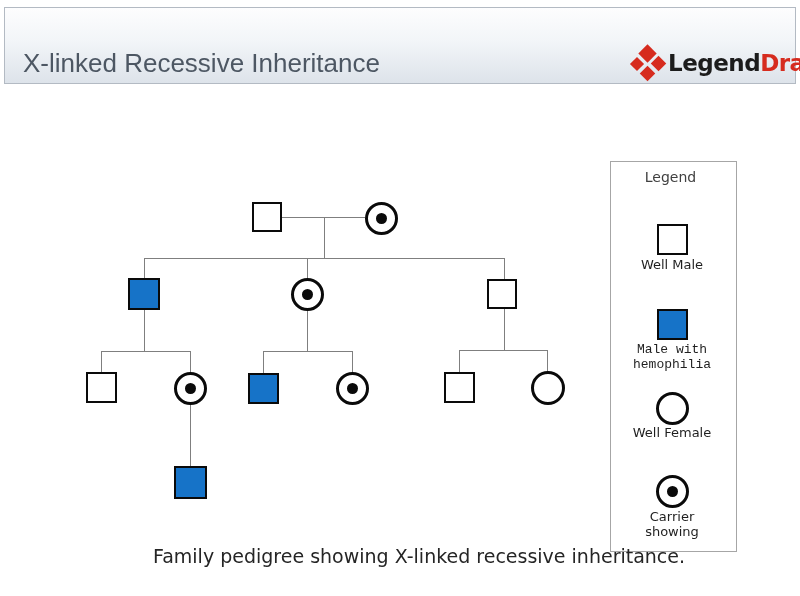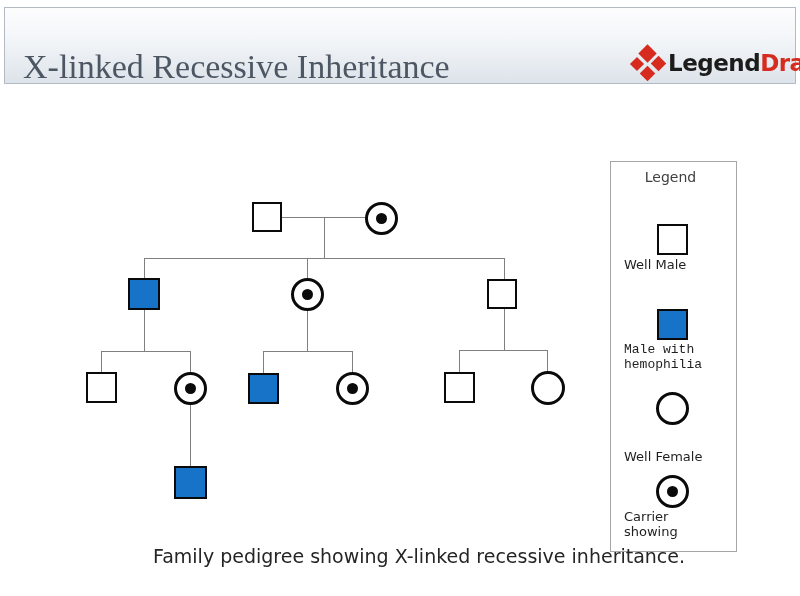--- a/index.html
+++ b/index.html
@@ -3,22 +3,22 @@
 <meta charset="utf-8">
 <style>
   html,body{margin:0;padding:0;background:#fff;}
   .page{position:relative;width:800px;height:596px;background:#ffffff;overflow:hidden;
         font-family:"DejaVu Sans","Liberation Sans",sans-serif;}
 
   
   .header{position:absolute;left:4px;top:7px;width:790px;height:75px;
           border:1px solid #b3bac3;
           background:linear-gradient(180deg,#fdfdfe 0%,#f2f5f8 45%,#dde3ea 100%);}
-  .title{position:absolute;left:18px;top:40px;font-family:Liberation Serif, serif;
-         font-size:34px;color:#4d5763;white-space:nowrap;}
+  .title{position:absolute;left:18px;top:40px;font-family:Liberation Sans, sans-serif;
+         font-size:26px;color:#4d5763;white-space:nowrap;}
   .logo{position:absolute;right:14px;top:36px;width:150px;height:38px;}
   .logo-icon{position:absolute;left:0px;top:2px;width:34px;height:34px;}
   .logo-icon span{position:absolute;background:#d62b1e;transform:rotate(45deg);}
   .d1{width:13px;height:13px;left:10px;top:1px;}
   .d2{width:10px;height:10px;left:1px;top:13px;}
   .d3{width:11px;height:11px;left:22px;top:12px;}
   .d4{width:11px;height:11px;left:11px;top:22px;}
   .logo-text{position:absolute;left:37px;top:6px;font-size:23px;font-weight:700;
              letter-spacing:-0.5px;white-space:nowrap;}
   .logo-smart{color:#1c1c1c;}
@@ -30,25 +30,25 @@
   .well-female,.carrier-female{border-radius:50%;border-width:3px;}
   .affected-male{background:#1673C8;}
   .dot{width:11px;height:11px;border-radius:50%;background:#0a0a0a;}
   .edge{position:absolute;background:#7f7f7f;z-index:1;}
 
   
   .legend-box{position:absolute;left:610px;top:161px;width:127px;height:391px;
               box-sizing:border-box;border:1px solid #a6a6a6;background:#fff;z-index:0;}
   .legend-title{position:absolute;left:610px;top:169px;width:121px;text-align:center;
                 font-size:14px;color:#404040;}
-  .legend-label{position:absolute;width:96px;text-align:left;font-size:13px;
+  .legend-label{position:absolute;width:96px;text-align:center;font-size:13px;
                 line-height:1.18;color:#1f1f1f;}
   .ll1{left:624px;top:257px;}
   .ll2{left:624px;top:342px;font-family:Liberation Mono, monospace;}
-  .ll3{left:624px;top:425px;margin-top:24px;}
+  .ll3{left:624px;top:425px;}
   .ll4{left:624px;top:509px;}
 
   
   .caption{position:absolute;left:113px;top:545px;font-size:19px;color:#252525;
            white-space:nowrap;margin-left:40px;}
 </style>
 </head>
 <body>
 
 <div class="page">

